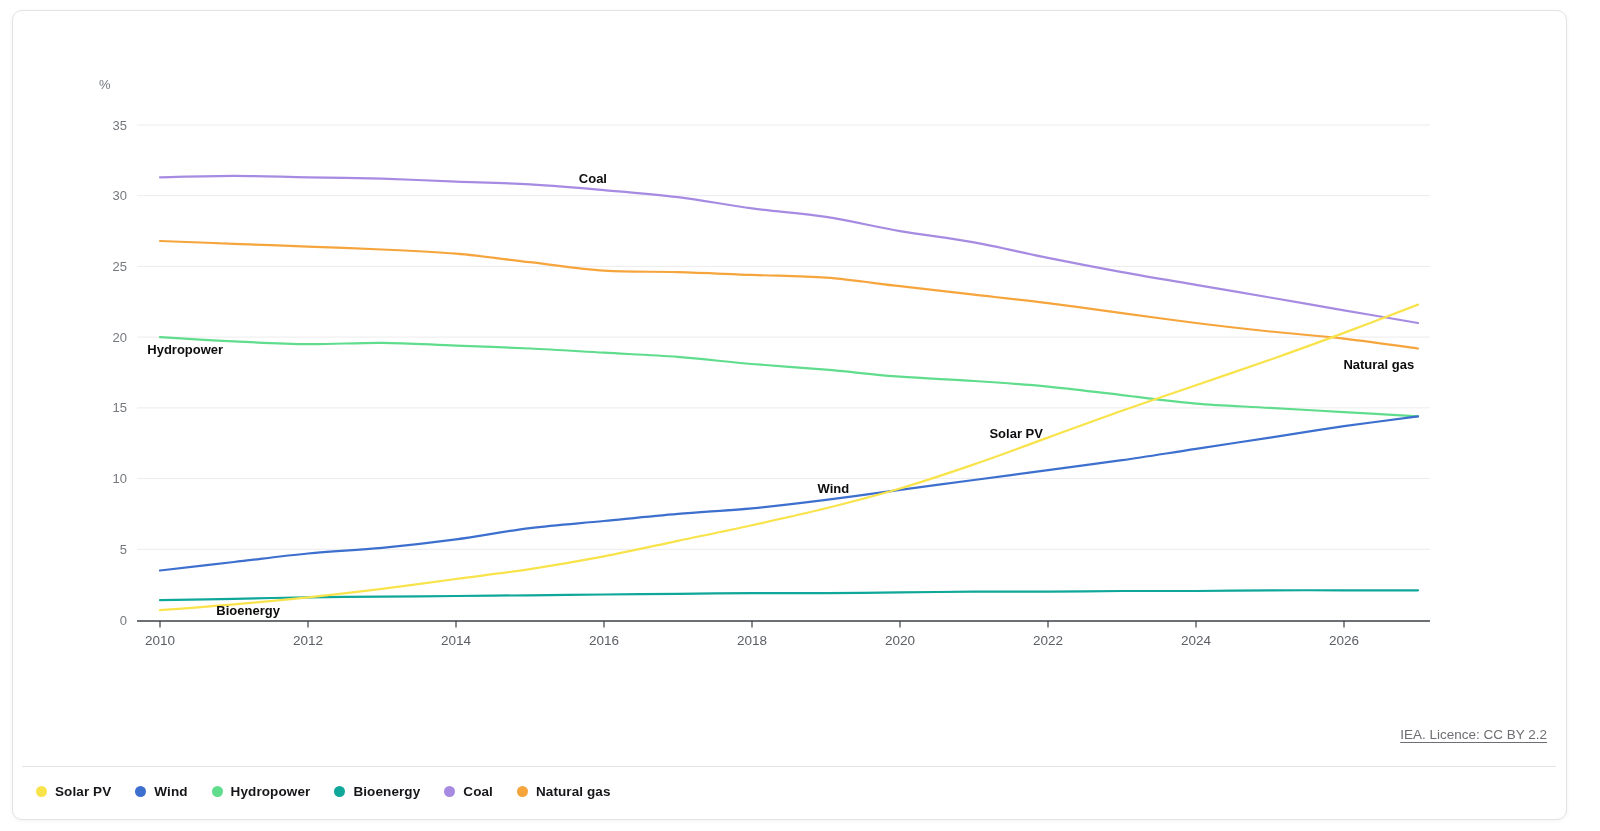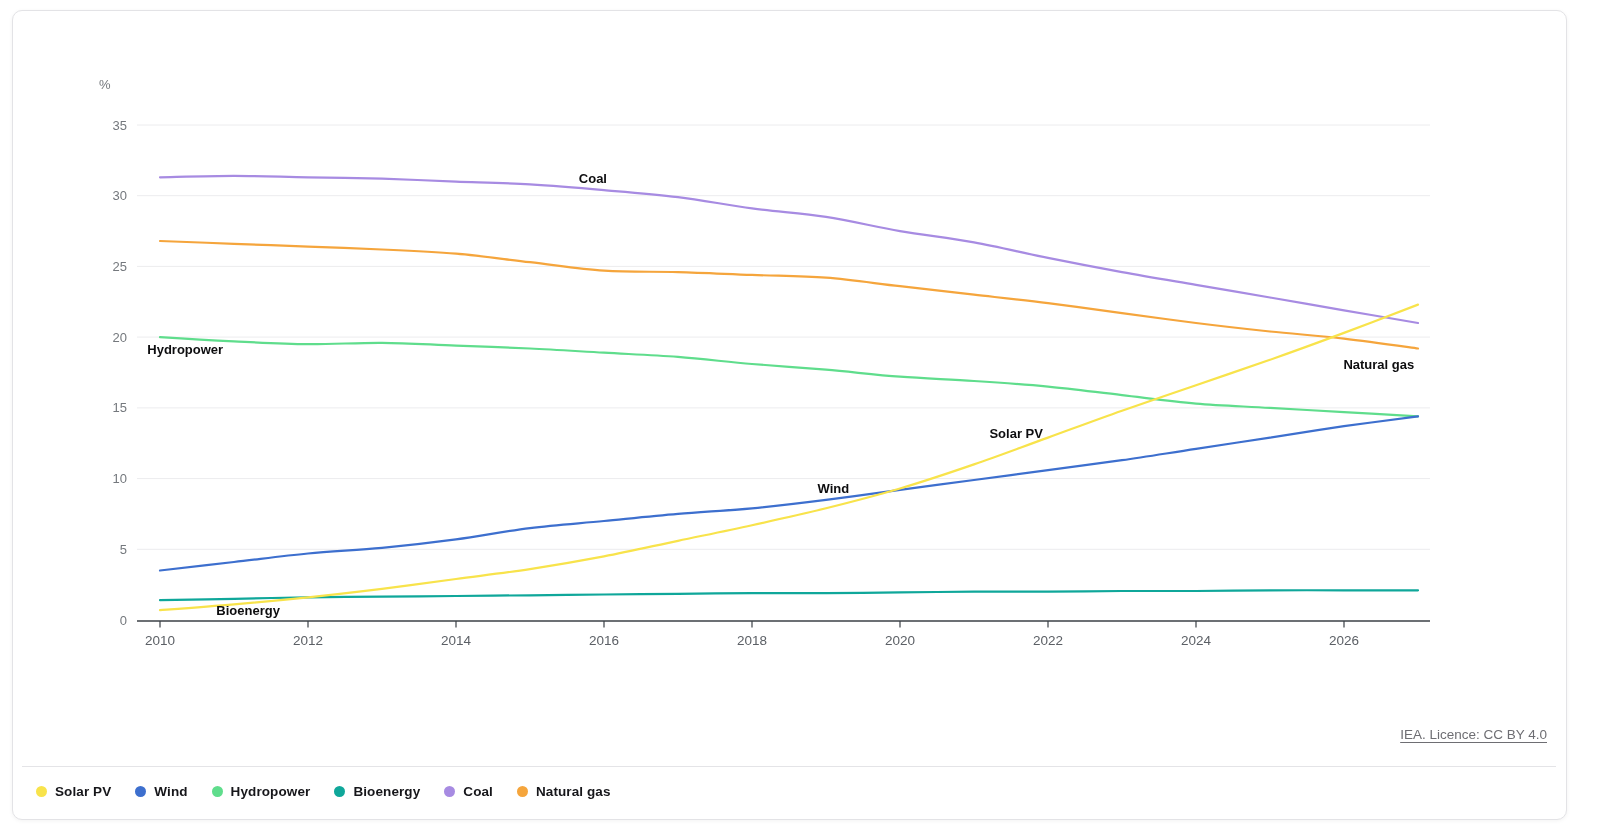--- a/index.html
+++ b/index.html
@@ -118,13 +118,13 @@
     <span class="legend-item">
       <span class="dot" style="background: rgb(167, 139, 226);"></span>
       <span class="legend-label">Coal</span>
     </span>
     <span class="legend-item">
       <span class="dot" style="background: rgb(245, 165, 60);"></span>
       <span class="legend-label">Natural gas</span>
     </span>
   </div>
 
-<a class="source-link">IEA. Licence: CC BY 4.0</a>
+<a class="source-link">IEA. Licence: CC BY 2.2</a>
 
 </body></html>

